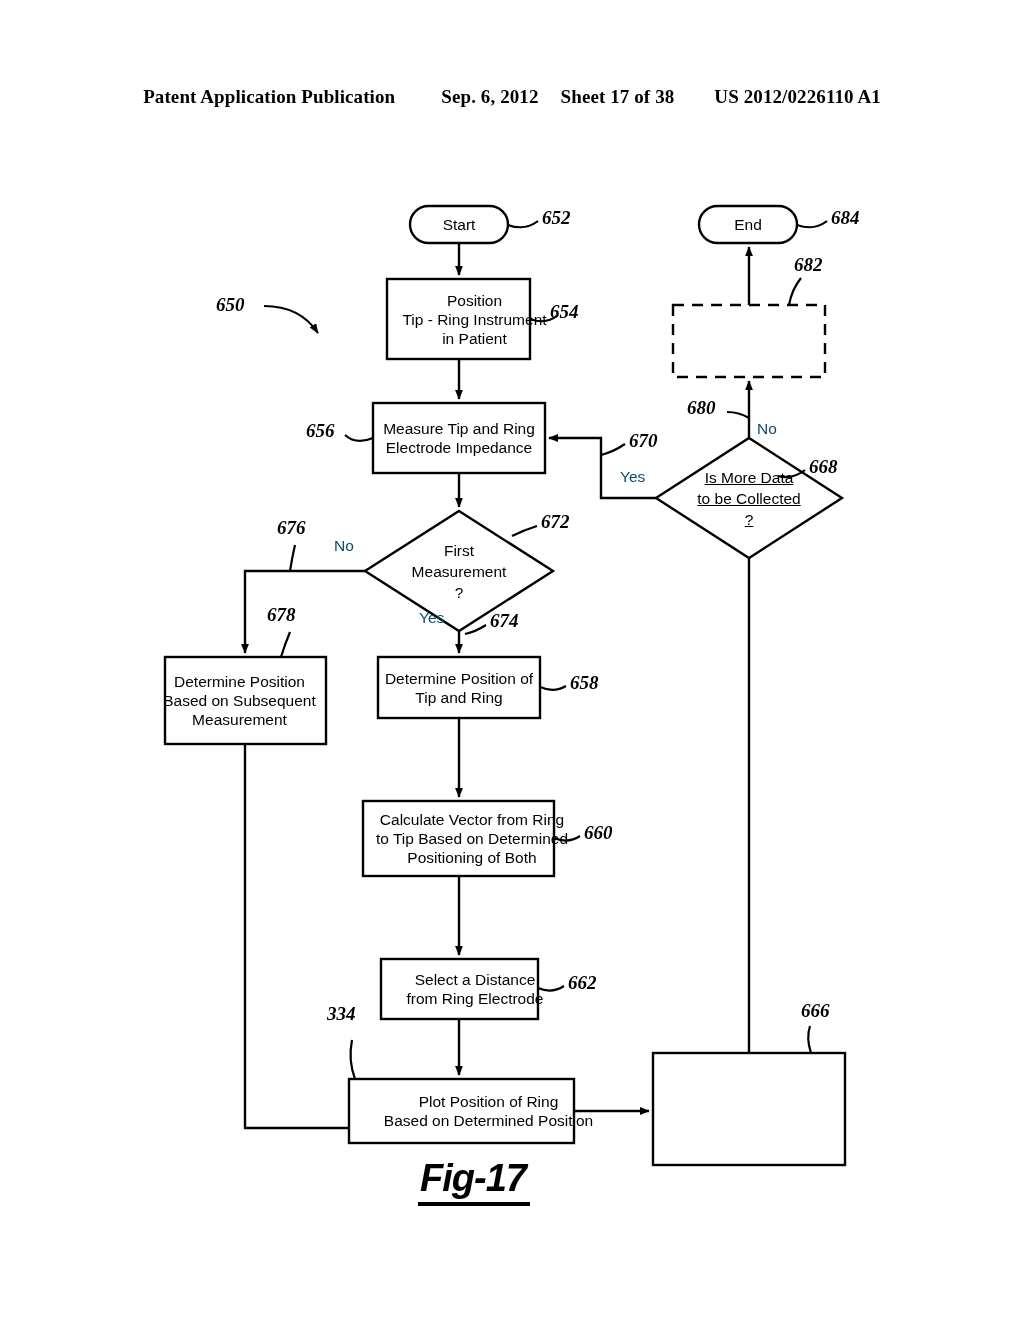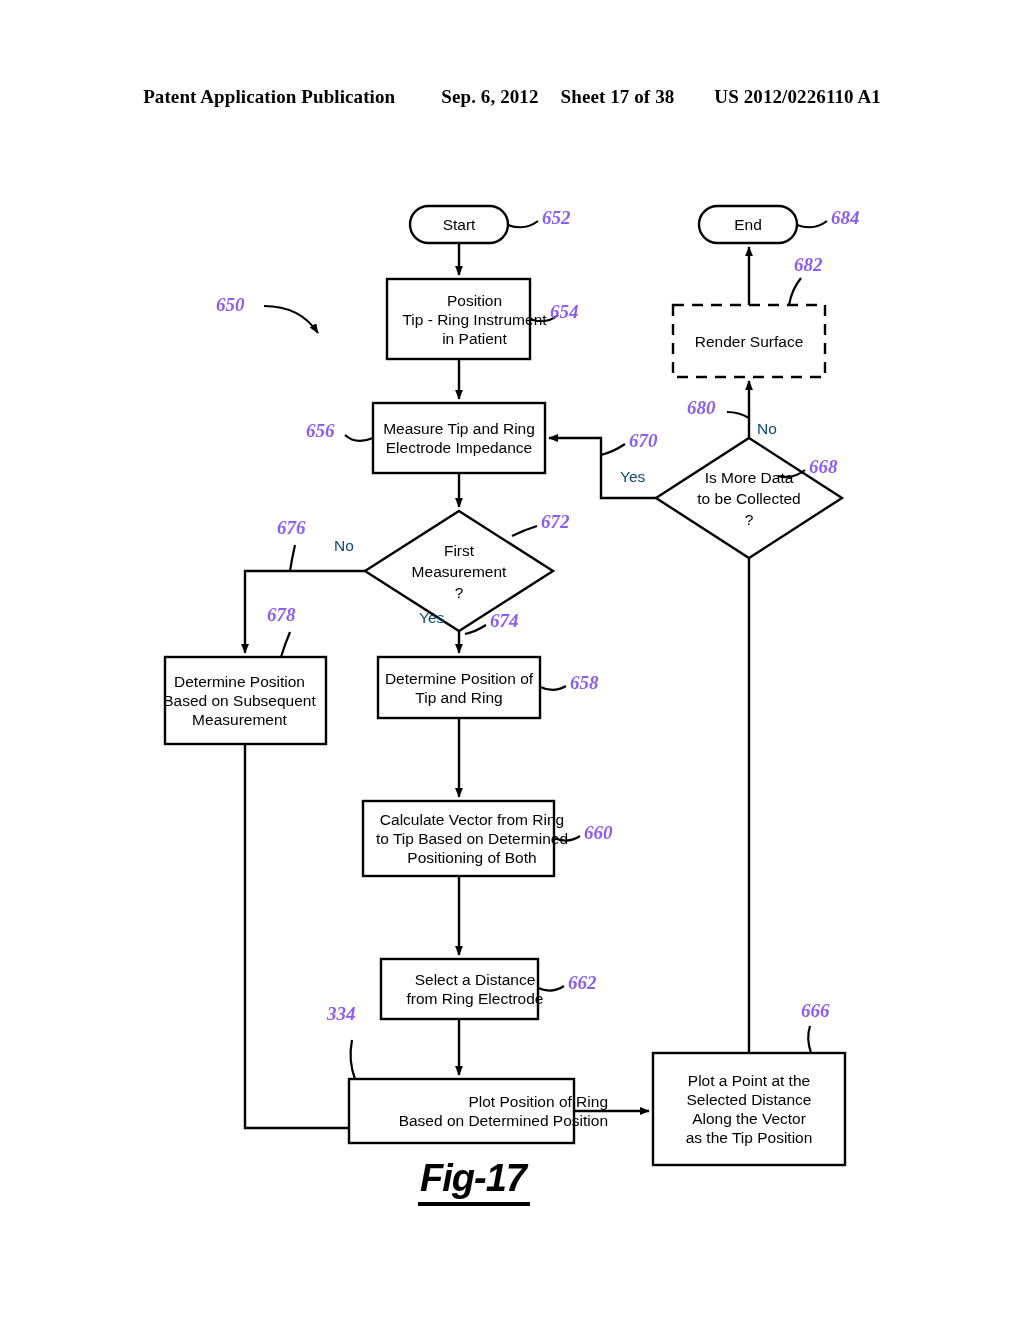--- a/index.html
+++ b/index.html
@@ -68,21 +68,21 @@
     white-space: pre;
   }
   .node-text span { display: block; }
 
   .ref-label {
     position: absolute;
     font-family: "Liberation Serif", serif;
     font-style: italic;
     font-weight: bold;
     font-size: 19px;
-    color: #8b5cf6;
+    color: #000000;
     text-align: center;
   }
 
   .edge-label {
     position: absolute;
     font-family: "Liberation Sans", sans-serif;
     font-size: 15.5px;
     color: #0c4a6e;
   }
 
@@ -227,30 +227,27 @@
   <div class="node-text" style="left:699px; top:206px; width:98px; height:37px;">
     <span>End</span>
   </div>
 
   <div class="node-text" style="left:387px; top:279px; width:143px; height:80px;padding-left:16px;">
     <span>Position</span>
     <span>Tip - Ring Instrument</span>
     <span>in Patient</span>
   </div>
 
-  <div class="node-text" style="left:673px; top:305px; width:152px; height:72px;">
-    <span>Render Surface</span>
-  </div>
 
   <div class="node-text" style="left:373px; top:403px; width:172px; height:70px;">
     <span>Measure Tip and Ring</span>
     <span>Electrode Impedance</span>
   </div>
 
-  <div class="node-text" style="left:661px; top:448px; width:176px; height:100px; line-height:21px;">
+  <div class="node-text" style="left:661px; top:448px; width:176px; height:100px; line-height:21px;text-decoration:underline;">
     <span>Is More Data</span>
     <span>to be Collected</span>
     <span>?</span>
   </div>
 
   <div class="node-text" style="left:371px; top:521px; width:176px; height:100px; line-height:21px;">
     <span>First</span>
     <span>Measurement</span>
     <span>?</span>
   </div>
@@ -270,31 +267,25 @@
     <span>Calculate Vector from Ring</span>
     <span>to Tip Based on Determined</span>
     <span>Positioning of Both</span>
   </div>
 
   <div class="node-text" style="left:381px; top:959px; width:188px; height:60px;">
     <span>Select a Distance</span>
     <span>from Ring Electrode</span>
   </div>
 
-  <div class="node-text" style="left:349px; top:1079px; width:259px; height:64px;align-items:flex-end;">
+  <div class="node-text" style="left:359px; top:1079px; width:259px; height:64px;">
     <span>Plot Position of Ring</span>
     <span>Based on Determined Position</span>
   </div>
 
-  <div class="node-text" style="left:653px; top:1053px; width:192px; height:112px;">
-    <span>Plot a Point at the</span>
-    <span>Selected Distance</span>
-    <span>Along the Vector</span>
-    <span>as the Tip Position</span>
-  </div>
 
   <div class="edge-label" style="left:620px; top:468px;">Yes</div>
 
   <div class="edge-label" style="left:757px; top:420px;">No</div>
 
   <div class="edge-label" style="left:334px; top:537px;">No</div>
 
   <div class="edge-label" style="left:419px; top:609px;">Yes</div>
 
   <div class="ref-label" style="left:216px; top:294px;">650</div>

